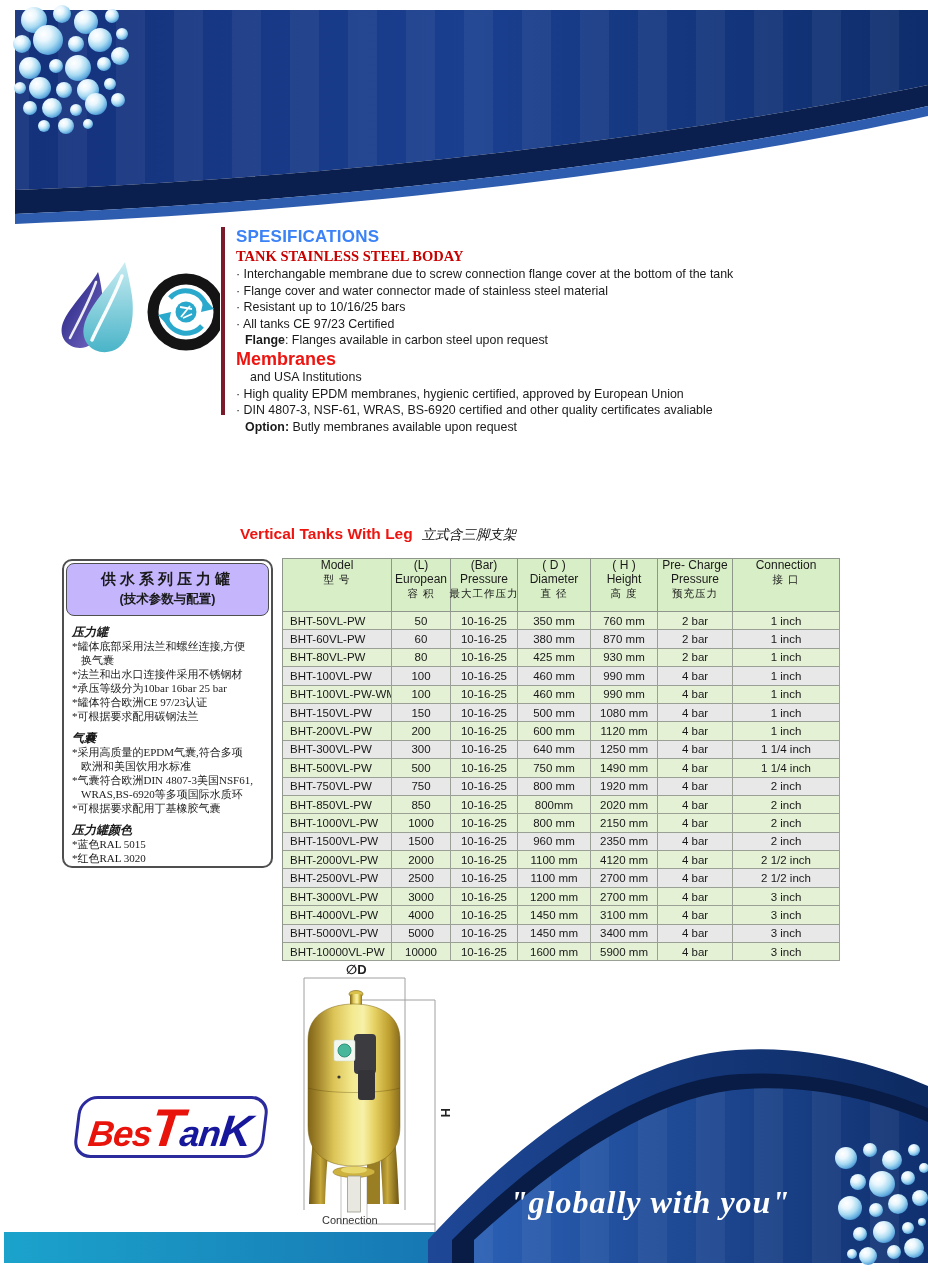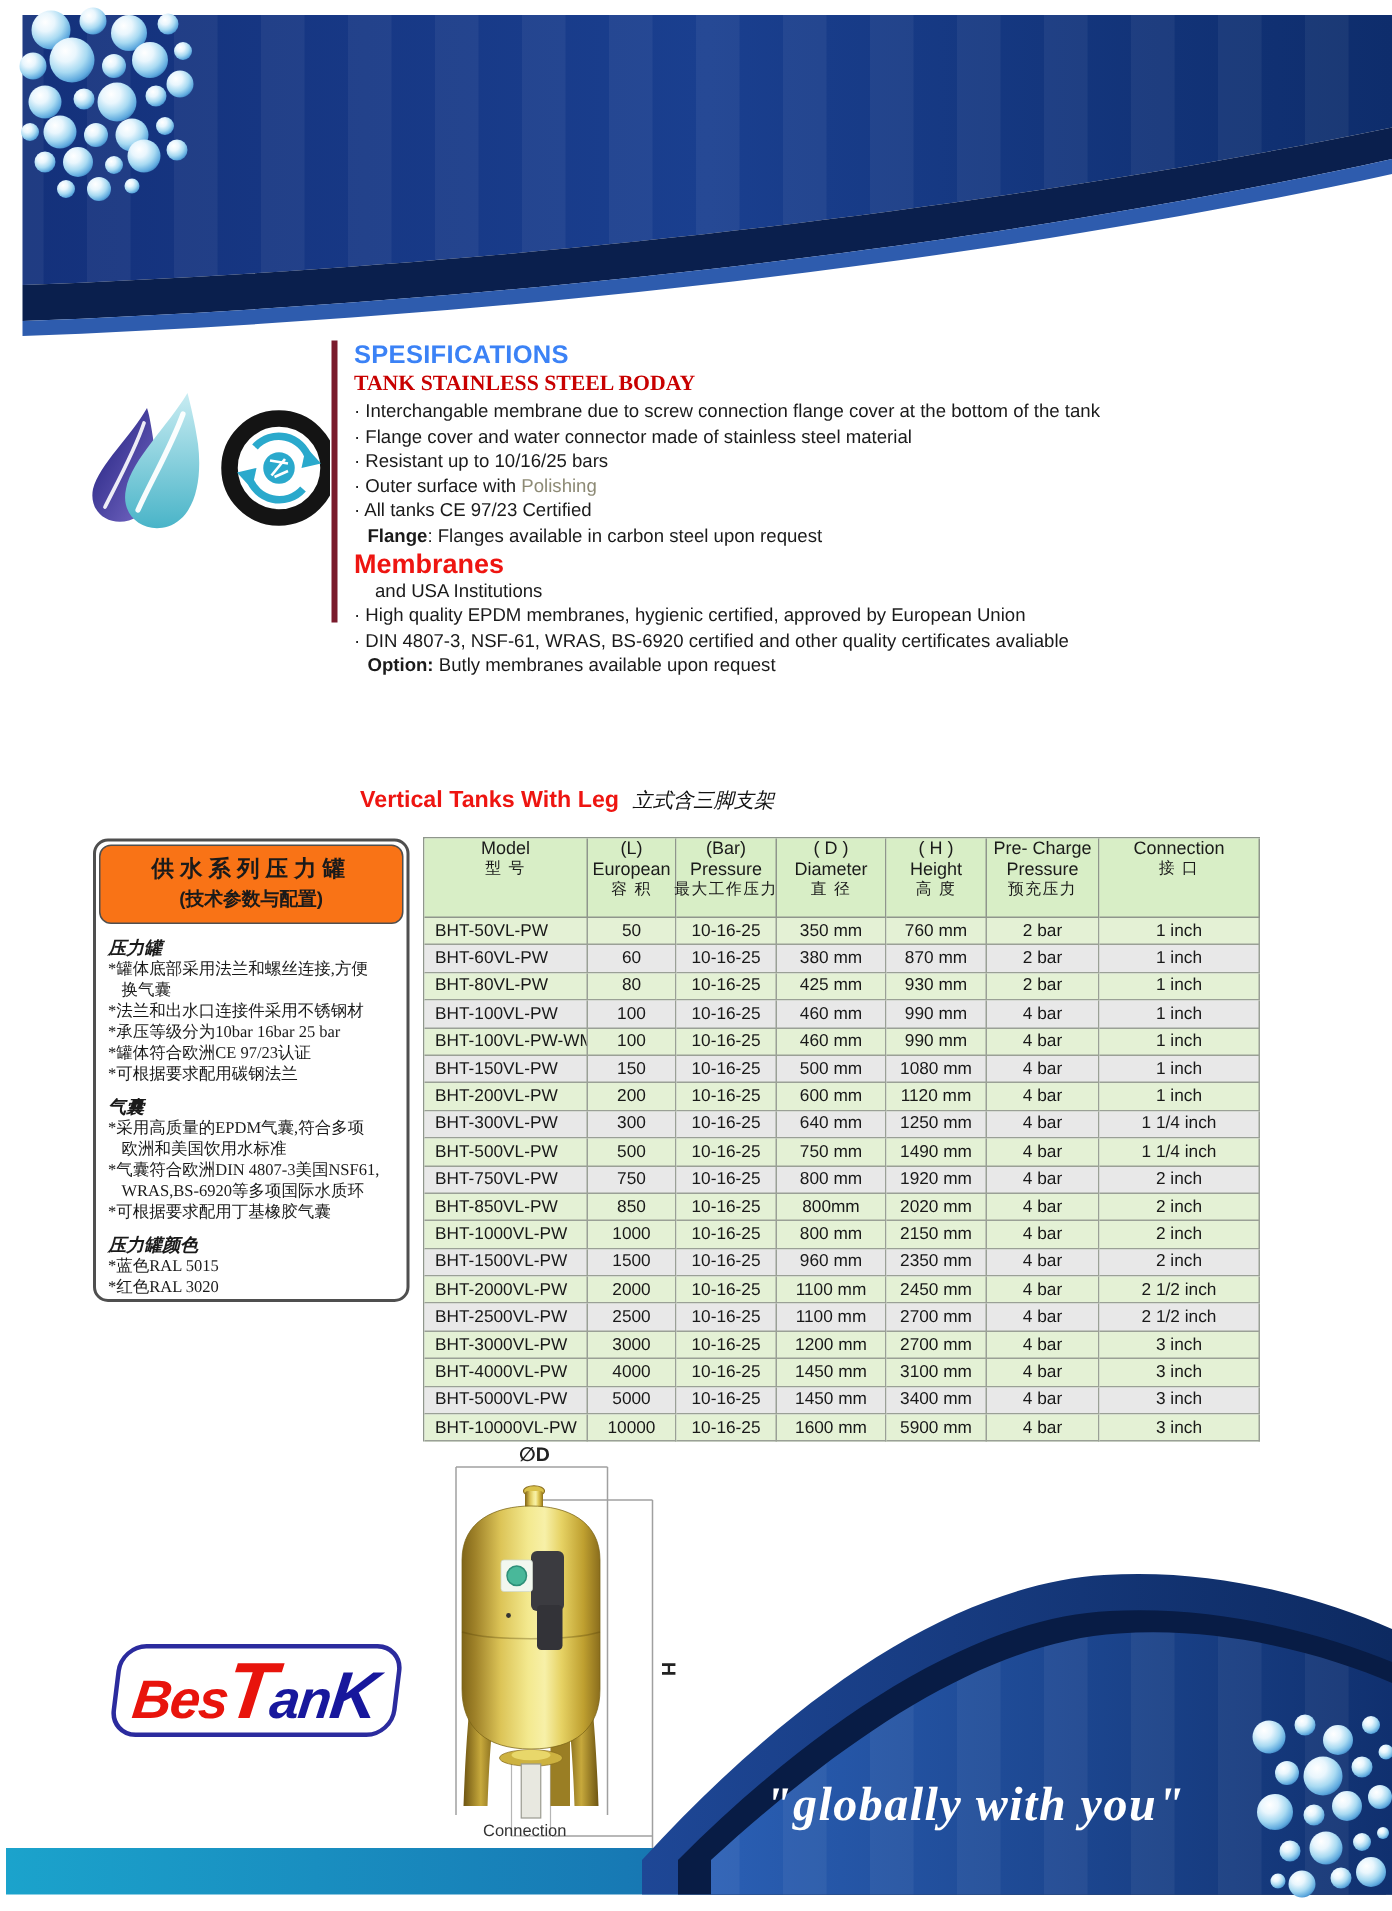--- a/index.html
+++ b/index.html
@@ -20,21 +20,21 @@
   .ind{padding-left:14px;}
   .spec-h2{font-size:18px;font-weight:bold;color:#ee1511;line-height:17px;margin-top:2px;margin-bottom:1px;}
 
   
   .tbl-title{left:240px;top:525px;display:flex;align-items:baseline;gap:9px;justify-content:space-between;}
   .tbl-title-en{color:#ee1511;font-weight:bold;font-size:15.5px;}
   .tbl-title-cn{color:#111;font-size:13.5px;font-family:"Liberation Serif","DejaVu Serif",serif;font-style:italic;}
 
   
   .sidebar{left:62px;top:559px;width:211px;height:309px;border:2px solid #4f4f4f;border-radius:10px;background:#fff;box-sizing:border-box;}
-  .sb-head{margin:2px;border:1.5px solid #4f4f4f;border-radius:8px;background:#f97316;text-align:center;padding:6px 0 7px;}
+  .sb-head{margin:2px;border:1.5px solid #4f4f4f;border-radius:8px;background:#c4b5fd;text-align:center;padding:6px 0 7px;}
   .sb-title{font-size:15px;font-weight:bold;letter-spacing:4px;}
   .sb-sub{font-size:12.5px;font-weight:bold;margin-top:2px;}
   .sb-body{padding:7px 7px 0 8px;font-size:11px;line-height:14px;
            font-family:"Liberation Serif","DejaVu Serif",serif;}
   .sb-heading{font-weight:bold;font-style:italic;font-size:12px;}
   .sb-cont{padding-left:9px;font-family:Liberation Serif, serif;}
   .sb-gap{height:8px;}
 
   
   .tbl{left:282px;top:558px;width:557px;border-top:1px solid #8f968c;border-left:1px solid #8f968c;box-sizing:content-box;}
@@ -151,21 +151,20 @@
     </g>
   </svg>
 
   <div class="abs maroon-bar"></div>
   <div class="abs specs">
     <div class="spec-title">SPESIFICATIONS</div>
     <div class="spec-serif">TANK STAINLESS STEEL BODAY</div>
     <div class="spec-line">· Interchangable membrane due to screw connection flange cover at the bottom of the tank</div>
     <div class="spec-line">· Flange cover and water connector made of stainless steel material</div>
     <div class="spec-line">· Resistant up to 10/16/25 bars</div>
-    <div class="spec-line"><span>· Outer surface with </span><span class="muted">Polishing</span></div>
     <div class="spec-line">· All tanks CE 97/23 Certified</div>
     <div class="spec-line opt"><span class="b">Flange</span><span>: Flanges available in carbon steel upon request</span></div>
     <div class="spec-h2">Membranes</div>
     <div class="spec-line ind">and USA Institutions</div>
     <div class="spec-line">·  High quality EPDM membranes,  hygienic certified, approved by European Union</div>
     <div class="spec-line">·  DIN 4807-3, NSF-61, WRAS, BS-6920 certified and other quality certificates avaliable</div>
     <div class="spec-line opt"><span class="b">Option:</span><span> Butly membranes available upon request</span></div>
   </div>
 
   <div class="abs tbl-title">
@@ -352,21 +351,21 @@
           <div class="td td-diameter">960 mm</div>
           <div class="td td-height">2350 mm</div>
           <div class="td td-precharge">4 bar</div>
           <div class="td td-connection">2 inch</div>
         </div>
         <div class="tr green">
           <div class="td td-model">BHT-2000VL-PW</div>
           <div class="td td-capacity">2000</div>
           <div class="td td-pressure">10-16-25</div>
           <div class="td td-diameter">1100 mm</div>
-          <div class="td td-height">2450 mm</div>
+          <div class="td td-height">4120 mm</div>
           <div class="td td-precharge">4 bar</div>
           <div class="td td-connection">2 1/2 inch</div>
         </div>
         <div class="tr gray">
           <div class="td td-model">BHT-2500VL-PW</div>
           <div class="td td-capacity">2500</div>
           <div class="td td-pressure">10-16-25</div>
           <div class="td td-diameter">1100 mm</div>
           <div class="td td-height">2700 mm</div>
           <div class="td td-precharge">4 bar</div>

